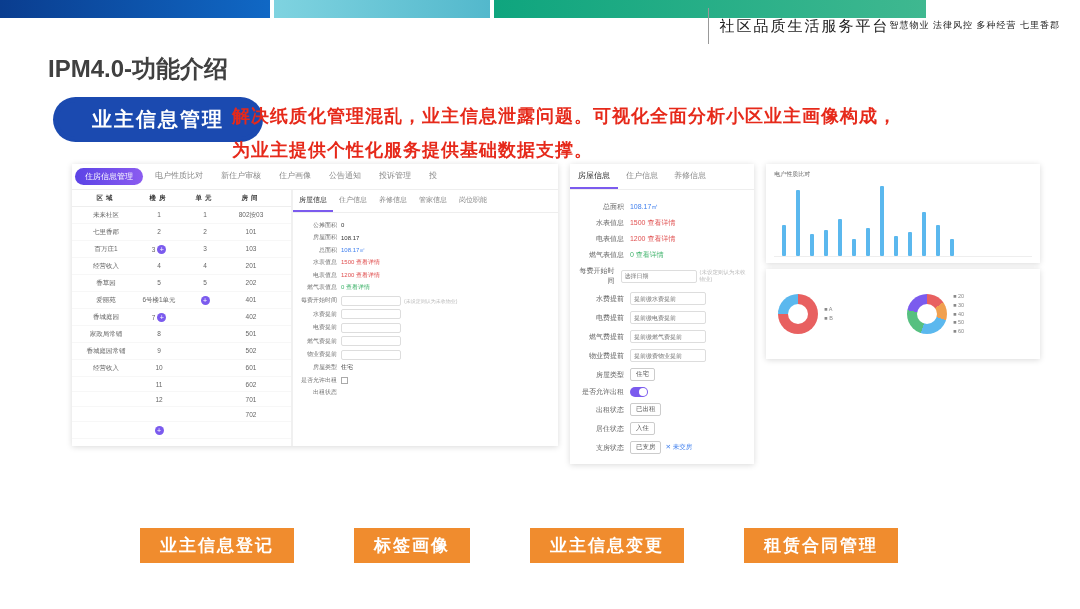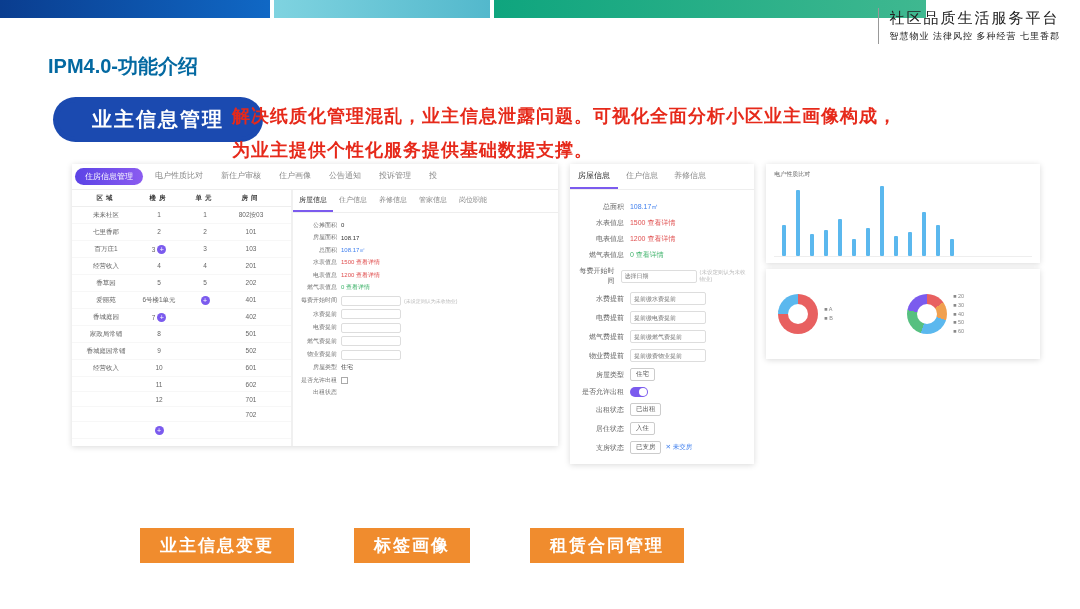--- a/index.html
+++ b/index.html
@@ -13,26 +13,26 @@
 .topbar .seg3 { width: 40%; background: linear-gradient(90deg, #0fa57e, #3fb890); }
 .topbar .rest { flex: 1; background: #fff; }
 
 
 .header-right { position: absolute; top: 8px; right: 20px; display: flex; align-items: center; gap: 10px; }
 .logo { display: flex; flex-direction: column; align-items: center; font-size: 9px; color: #222; }
 .logo-ic { width: 26px; height: 20px; }
 .logo-ic svg path { fill: none; stroke: #0fa57e; stroke-width: 2.5; }
 .logo small { font-style: italic; font-size: 9px; color: #333; margin-top: -2px; }
 .vsep { width: 1px; height: 36px; background: #999; }
-.brand { display: flex; flex-direction: column; align-items: flex-start; }
+.brand { display: flex; flex-direction: row; align-items: flex-start; }
 .brand .line1 { font-size: 15px; letter-spacing: 2px; color: #222; }
 .brand .line2 { font-size: 9px; letter-spacing: 1px; color: #222; margin-top: 2px; }
 
 
-.title { position: absolute; top: 53px; left: 48px; font-size: 20px; font-weight: bold; color: #0369a1; }
+.title { position: absolute; top: 53px; left: 48px; font-size: 24px; font-weight: bold; color: #404040; }
 
 
 .pill { position: absolute; top: 99px; left: 55px; background: #1b4ab0; color: #fff; border: 3px solid #1b4ab0; border-radius: 24px; padding: 4px 34px; font-size: 20px; font-weight: bold; letter-spacing: 2px; box-shadow: 0 0 0 2px #1b4ab0; }
 
 
 .desc { position: absolute; top: 99px; left: 232px; font-size: 18px; color: #e6291a; line-height: 1.9; letter-spacing: 1px; font-weight: bold; width: 720px; }
 
 
 .shots { position: absolute; top: 164px; left: 72px; right: 40px; height: 302px; display: flex; gap: 12px; }
 .panel { background: #fff; box-shadow: 0 1px 6px rgba(0,0,0,.15); font-size: 6.5px; color: #555; overflow: hidden; }
@@ -398,16 +398,17 @@
         <div class="dncol">
           <div class="donut d2"></div>
           <div class="lgd"><span>20</span><br><span>30</span><br><span>40</span><br><span>50</span><br><span>60</span></div>
         </div>
       </div>
     </div>
   </div>
 </div>
 
 <div class="orow" id="orow">
+    <div class="orange">业主信息登记</div>
+    <div class="orange">标签画像</div>
     <div class="orange">业主信息变更</div>
-    <div class="orange">标签画像</div>
     <div class="orange">租赁合同管理</div>
   </div>
 
 </body></html>

